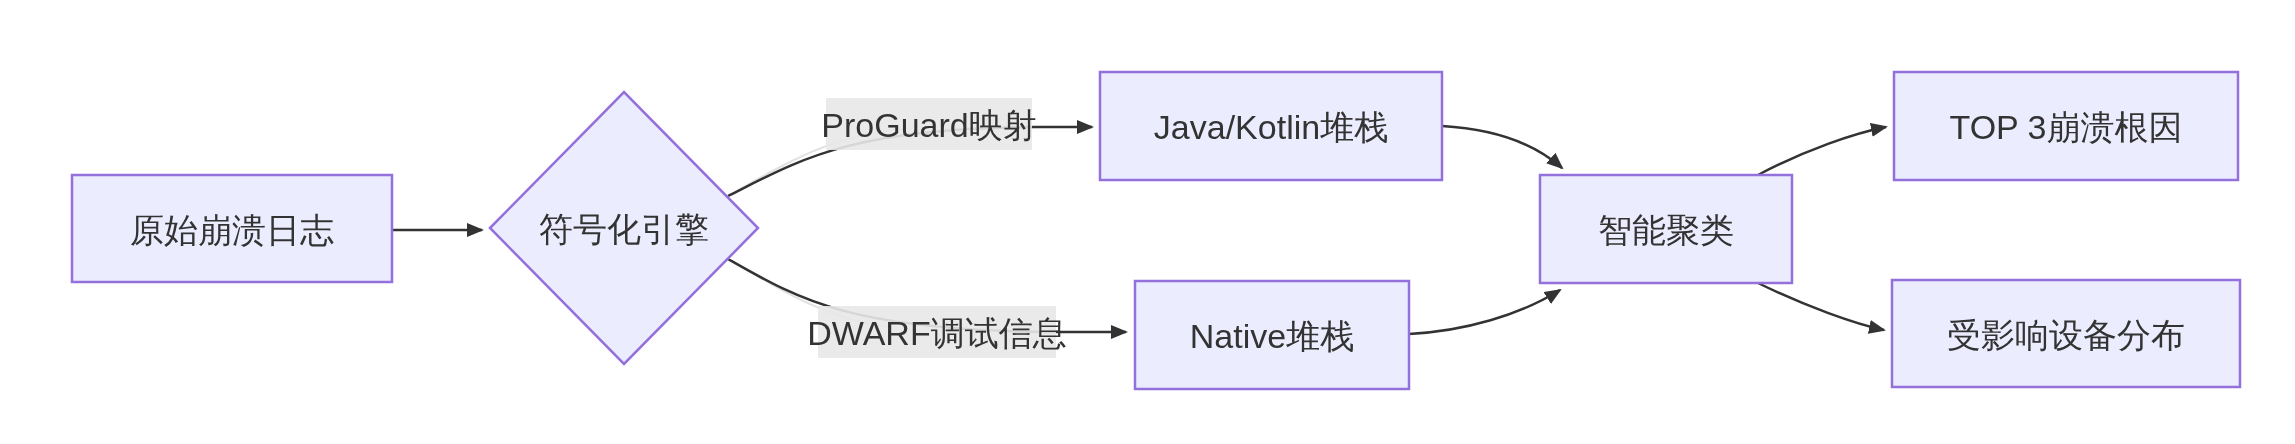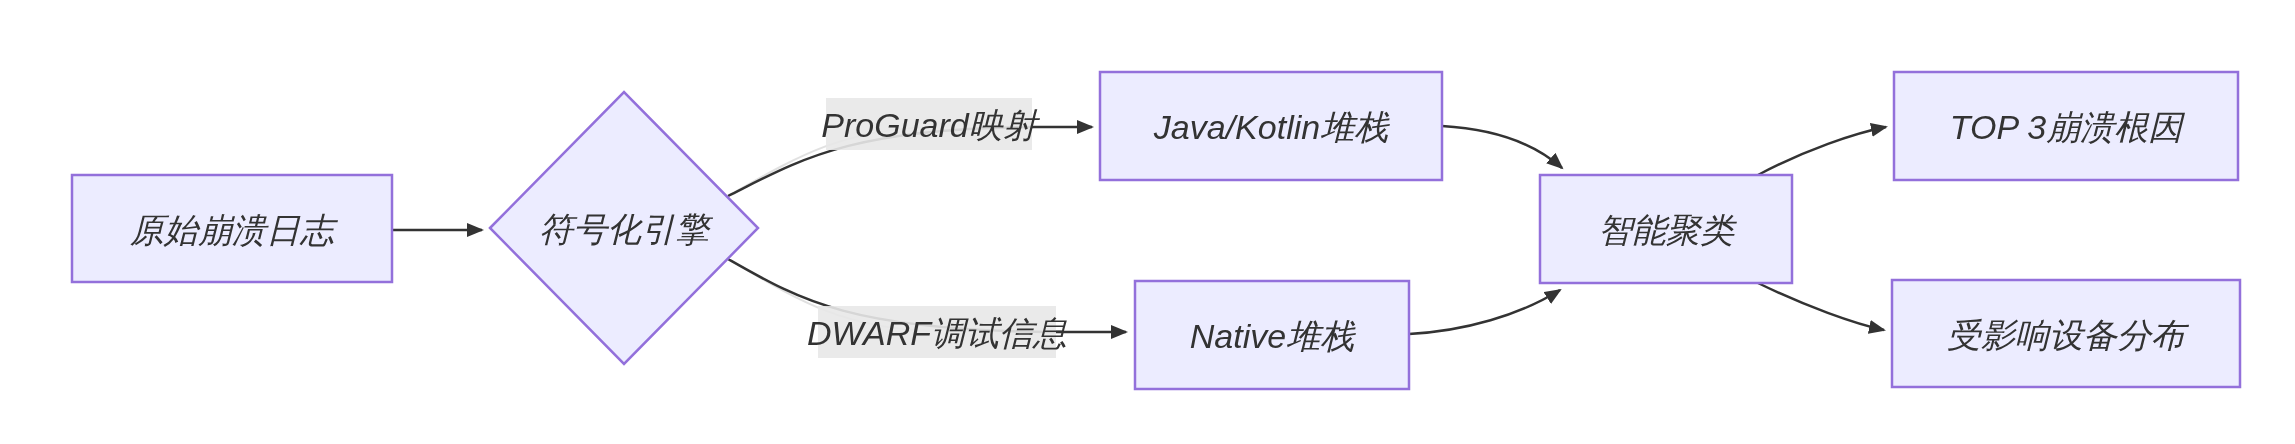--- a/index.html
+++ b/index.html
@@ -5,21 +5,20 @@
   html, body {
     margin: 0;
     padding: 0;
     background: #ffffff;
   }
   .canvas-wrap {
     width: 2295px;
     height: 444px;
     background: #ffffff;
     overflow: hidden;
-    font-style: italic;
   }
   svg { display: block; }
   .node-shape {
     fill: #ECECFF;
     stroke: #9370DB;
     stroke-width: 2.5;
   }
   .edge {
     fill: none;
     stroke: #333333;

